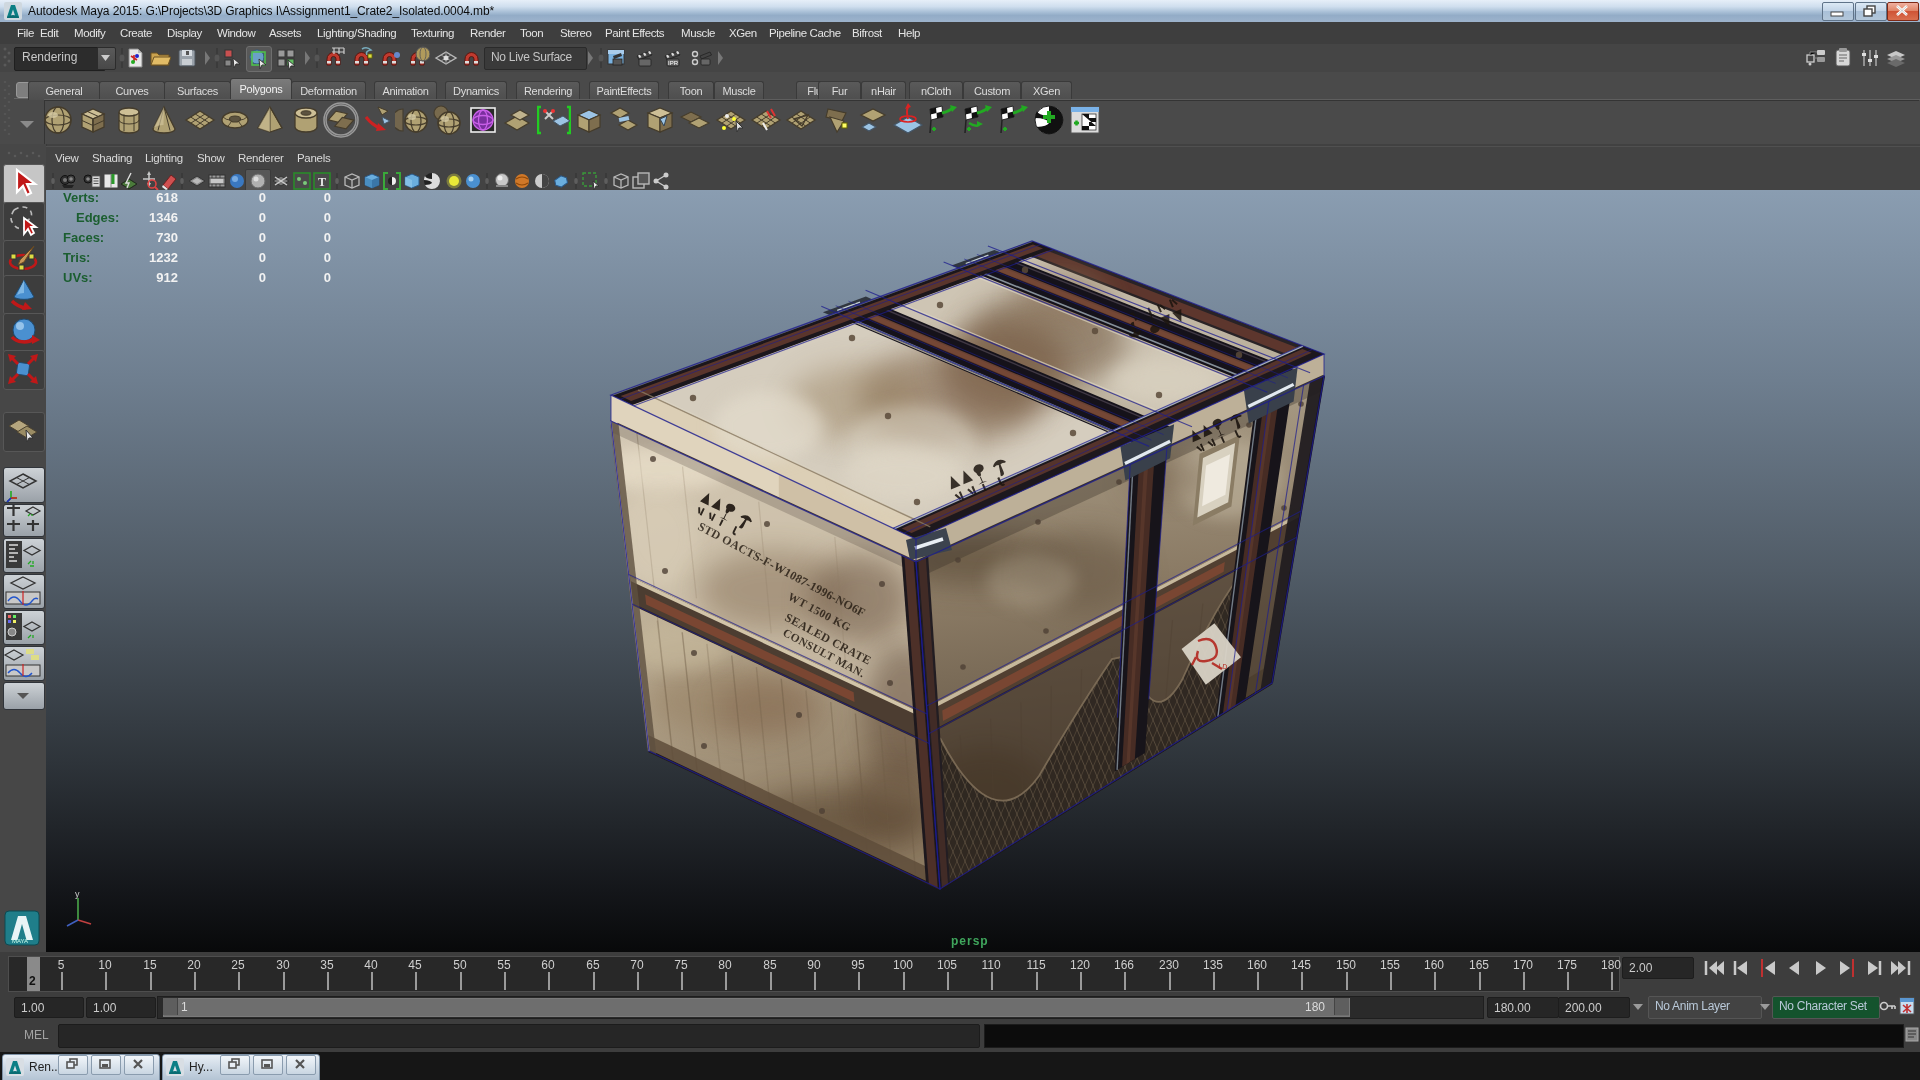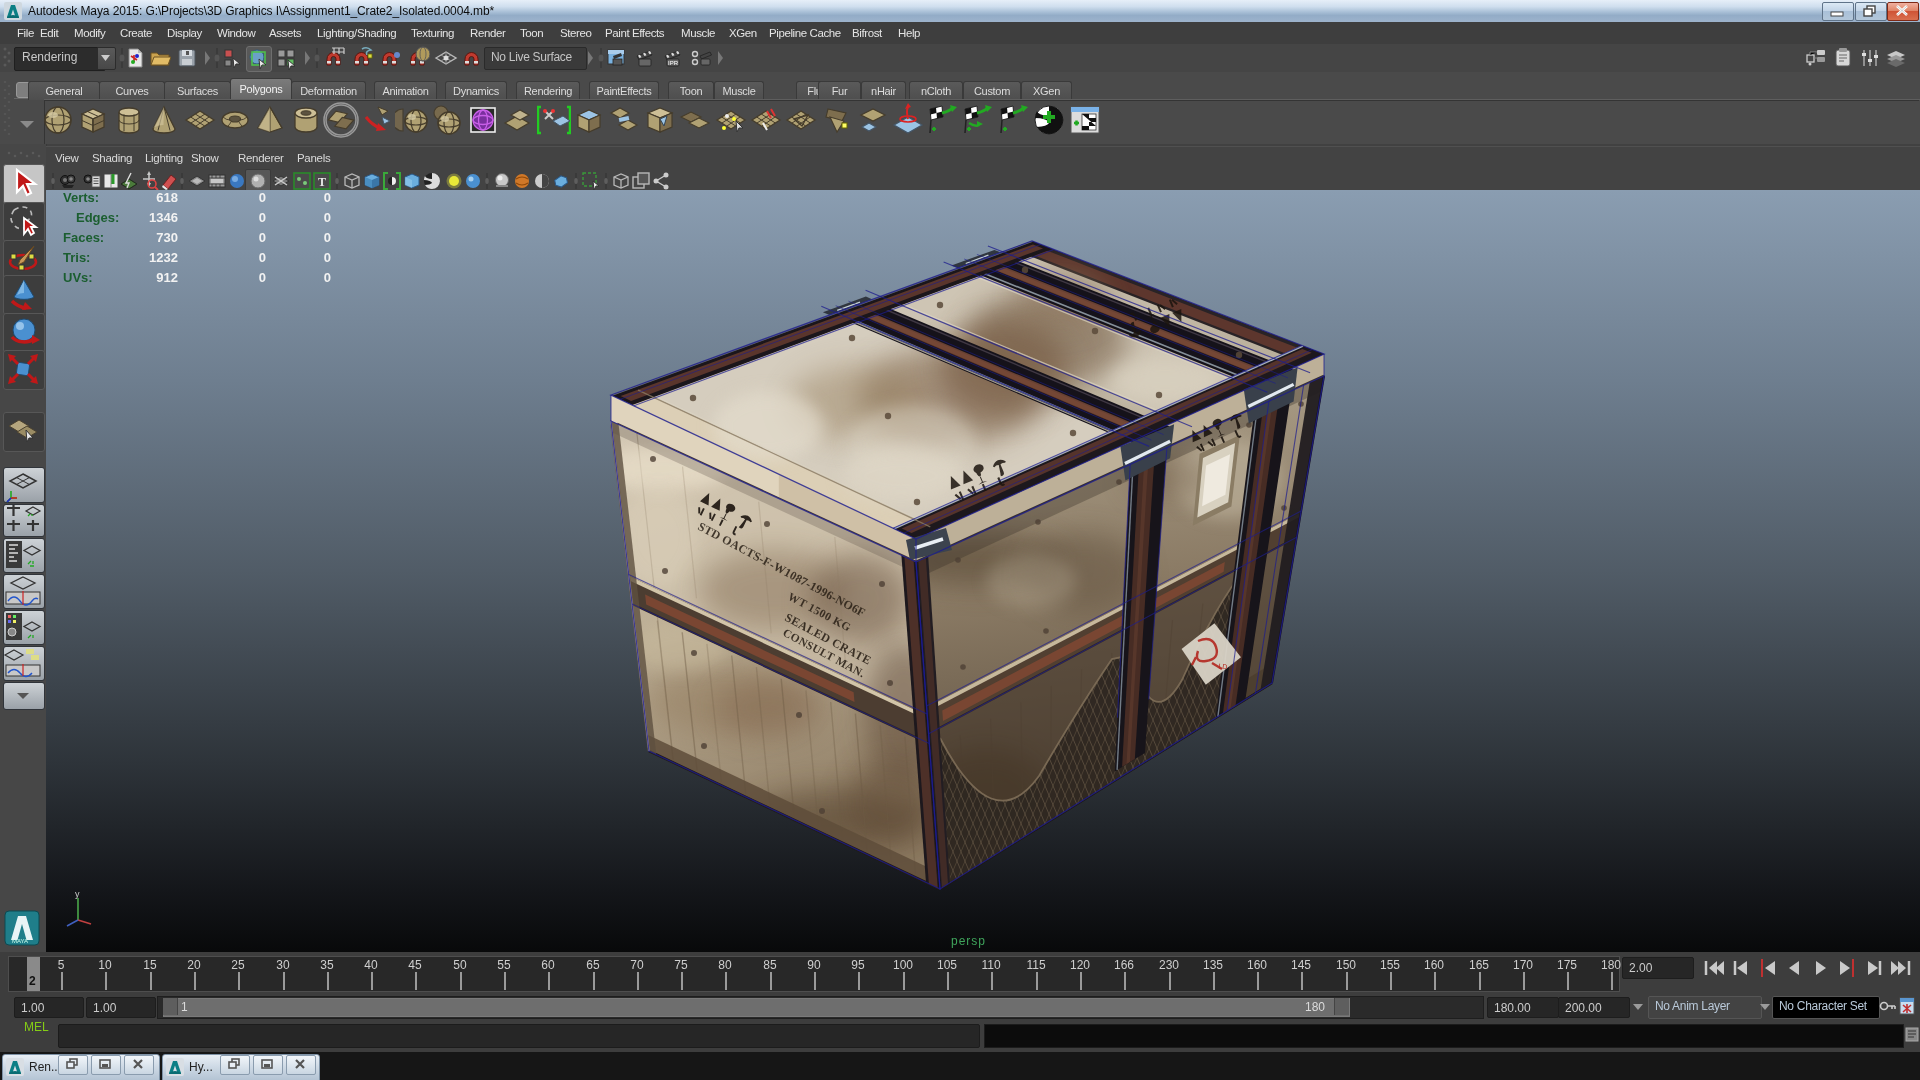--- a/index.html
+++ b/index.html
@@ -544,21 +544,21 @@
         <rect x="1" y="1" width="34" height="34" rx="4" fill="none" stroke="#0d4a52" stroke-width="1"></rect>
         <path d="M7,30 L14,6 L22,6 L29,30 L22.5,30 L18,14 L13.5,30 Z" fill="#e8f4f6"></path>
         <text x="8" y="33" font-size="6" fill="#cfe" font-family="Liberation Sans">MAYA</text>
       </svg>
     </div>
     <div class="abs" id="vp">
       <div id="vphead">
         <span class="m" style="left:9px">View</span>
         <span class="m" style="left:46px">Shading</span>
         <span class="m" style="left:99px">Lighting</span>
-        <span class="m" style="left:145px">Show</span>
+        <span class="m" style="left:151px">Show</span>
         <span class="m" style="left:192px">Renderer</span>
         <span class="m" style="left:251px">Panels</span>
         <svg class="abs" style="left:4px;top:24px" width="6" height="20" viewBox="0 0 6 20">
           <line x1="3" y1="2" x2="3" y2="18" stroke="#333" stroke-width="1"></line>
           <ellipse cx="3" cy="10" rx="1.8" ry="3" fill="#5e5e5e"></ellipse>
         </svg>
         <svg class="abs" style="left:12px;top:24px" width="20" height="20" viewBox="0 0 20 20">
           <circle cx="7" cy="9" r="4.5" fill="#2e2e2e" stroke="#111" stroke-width="1"></circle>
           <circle cx="13" cy="8" r="4" fill="#3e3e3e" stroke="#111" stroke-width="1"></circle>
           <circle cx="7" cy="9" r="2" fill="#777"></circle>
@@ -722,21 +722,21 @@
         <div class="hudv" style="left:160px;top:40px">0</div>
         <div class="hudv" style="left:225px;top:40px">0</div>
         <div class="hud" style="left:17px;top:60px">Tris:</div>
         <div class="hudv" style="left:72px;top:60px">1232</div>
         <div class="hudv" style="left:160px;top:60px">0</div>
         <div class="hudv" style="left:225px;top:60px">0</div>
         <div class="hud" style="left:17px;top:80px">UVs:</div>
         <div class="hudv" style="left:72px;top:80px">912</div>
         <div class="hudv" style="left:160px;top:80px">0</div>
         <div class="hudv" style="left:225px;top:80px">0</div>
-        <div class="abs" style="left:905px;top:744px;font-size:12px;font-weight:normal;color:#3fa55c;letter-spacing:1px;">persp</div>
+        <div class="abs" style="left:905px;top:744px;font-size:12px;font-weight:bold;color:#3fa55c;letter-spacing:1px;">persp</div>
         <svg class="abs" style="left:12px;top:700px" width="40" height="40" viewBox="0 0 40 40">
           <path d="M20,30 L20,8" stroke="#4aa84a" stroke-width="1.6"></path>
           <path d="M20,30 L33,34" stroke="#c04040" stroke-width="1.6"></path>
           <path d="M20,30 L9,36" stroke="#4060c0" stroke-width="1.6"></path>
           <text x="17" y="7" font-size="9" fill="#cccccc" font-family="Liberation Sans">y</text>
         </svg>
       </div>
     </div>
     <svg class="abs" style="left:46px;top:190px" width="1874" height="762" viewBox="46 190 1874 762">
       <defs>
@@ -1322,33 +1322,33 @@
       <div class="abs" style="left:1305px;top:6px;font-size:12px;color:#dcdcdc;">180</div>
       <div class="nfield" style="left:1487px;top:3px;width:64px;height:16px;padding-top:3px;">180.00</div>
       <div class="nfield" style="left:1558px;top:3px;width:64px;height:16px;padding-top:3px;">200.00</div>
       <svg class="abs" style="left:1630px;top:3px" width="16" height="20" viewBox="0 0 16 20">
         <polygon points="3,7 13,7 8,13" fill="#9a9a9a"></polygon>
       </svg>
       <div class="abs" style="left:1648px;top:2px;width:106px;height:19px;background:#434343;border:1px solid #555;border-radius:2px;color:#b9c9d9;font-size:12px;letter-spacing:-0.3px;padding:2px 0 0 6px;">No Anim Layer</div>
       <svg class="abs" style="left:1757px;top:3px" width="16" height="20" viewBox="0 0 16 20">
         <polygon points="3,7 13,7 8,13" fill="#9a9a9a"></polygon>
       </svg>
-      <div class="abs" style="left:1772px;top:2px;width:100px;height:19px;background:#000000;border:1px solid #555;border-radius:2px;color:#b9c9d9;font-size:12px;letter-spacing:-0.3px;padding:2px 0 0 6px;">No Character Set</div>
+      <div class="abs" style="left:1772px;top:2px;width:100px;height:19px;background:#14532d;border:1px solid #555;border-radius:2px;color:#b9c9d9;font-size:12px;letter-spacing:-0.3px;padding:2px 0 0 6px;">No Character Set</div>
       <svg class="abs" style="left:1878px;top:2px" width="20" height="20" viewBox="0 0 20 20">
         <circle cx="6" cy="10" r="3.5" fill="none" stroke="#ccc" stroke-width="1.6"></circle>
         <path d="M9,10 L17,10 M14,10 L14,13 M17,10 L17,13" stroke="#ccc" stroke-width="1.6"></path>
       </svg>
       <svg class="abs" style="left:1898px;top:2px" width="18" height="20" viewBox="0 0 18 20">
         <rect x="2" y="2" width="14" height="16" fill="#c8ddf0" stroke="#555" stroke-width="1"></rect>
         <rect x="2" y="2" width="14" height="4" fill="#5a96d0"></rect>
         <path d="M5,9 L13,16 M13,9 L5,16 M9,8 L9,17" stroke="#c03030" stroke-width="1.6"></path>
       </svg>
     </div>
     <div class="abs" id="melrow">
-      <div class="abs" style="left:24px;top:0;font-size:12px;color:#84cc16;">MEL</div>
+      <div class="abs" style="left:24px;top:8px;font-size:12px;color:#a3a3a3;">MEL</div>
       <div class="abs" style="left:58px;top:4px;width:920px;height:22px;background:#262626;border:1px solid #1c1c1c;border-radius:2px;"></div>
       <div class="abs" style="left:984px;top:4px;width:918px;height:22px;background:#0c0c0c;border:1px solid #1c1c1c;"></div>
       <svg class="abs" style="left:1904px;top:4px" width="16" height="22" viewBox="0 0 16 22">
         <rect x="2" y="4" width="12" height="13" fill="#888" stroke="#aaa" stroke-width="1"></rect>
         <path d="M4,7 L12,7 M4,10 L12,10 M4,13 L10,13" stroke="#333" stroke-width="1"></path>
       </svg>
     </div>
     <div class="abs" id="taskbar">
       <div class="miniwin" style="left:2px;width:156px"></div>
       <svg class="abs" style="left:6px;top:6px" width="18" height="18" viewBox="0 0 18 18">

